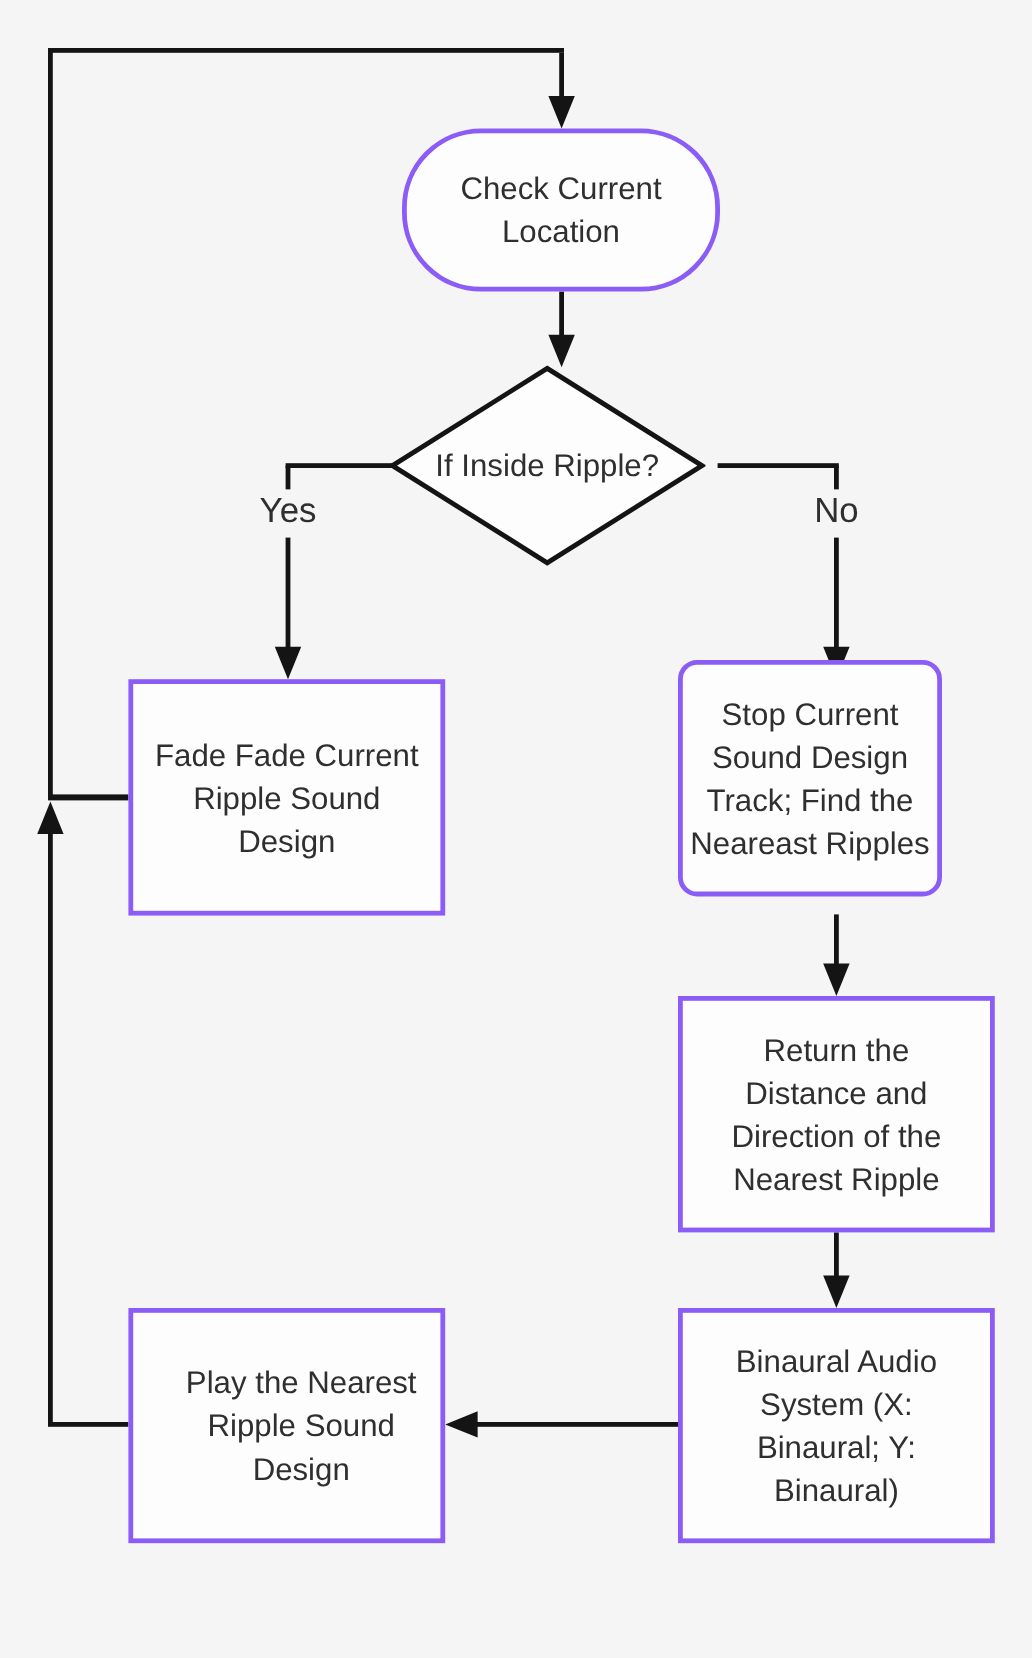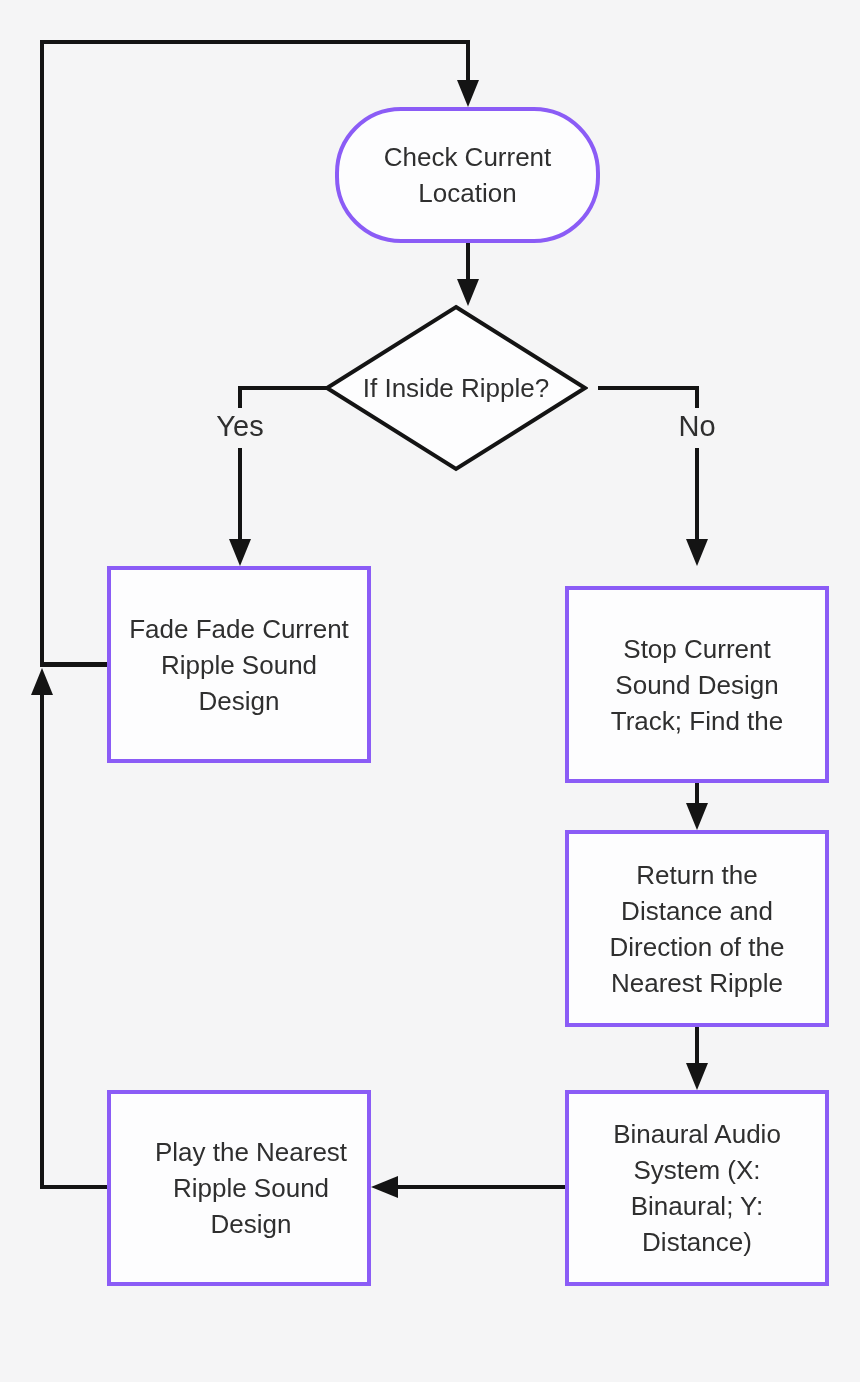--- a/index.html
+++ b/index.html
@@ -125,38 +125,39 @@
     </svg>
     <div class="diamond-label">If Inside Ripple?</div>
   </div>
 
   <div class="node" style="left:107px; top:566px; width:264px; height:197px;">
     <div class="tline">Fade Fade Current</div>
     <div class="tline">Ripple Sound</div>
     <div class="tline">Design</div>
   </div>
 
-  <div class="node" style="left:565px; top:586px; width:264px; height:197px;">
+  <div class="node" style="left:565px; top:550px; width:220px; height:197px;border-radius:16px;">
     <div class="tline">Stop Current</div>
     <div class="tline">Sound Design</div>
     <div class="tline">Track; Find the</div>
+    <div class="tline">Neareast Ripples</div>
   </div>
 
   <div class="node" style="left:565px; top:830px; width:264px; height:197px;">
     <div class="tline">Return the</div>
     <div class="tline">Distance and</div>
     <div class="tline">Direction of the</div>
     <div class="tline">Nearest Ripple</div>
   </div>
 
   <div class="node" style="left:565px; top:1090px; width:264px; height:196px;">
     <div class="tline">Binaural Audio</div>
     <div class="tline">System (X:</div>
     <div class="tline">Binaural; Y:</div>
-    <div class="tline">Distance)</div>
+    <div class="tline">Binaural)</div>
   </div>
 
   <div class="node" style="left:107px; top:1090px; width:264px; height:196px;padding-left:24px;">
     <div class="tline">Play the Nearest</div>
     <div class="tline">Ripple Sound</div>
     <div class="tline">Design</div>
   </div>
 
 </div>
 

